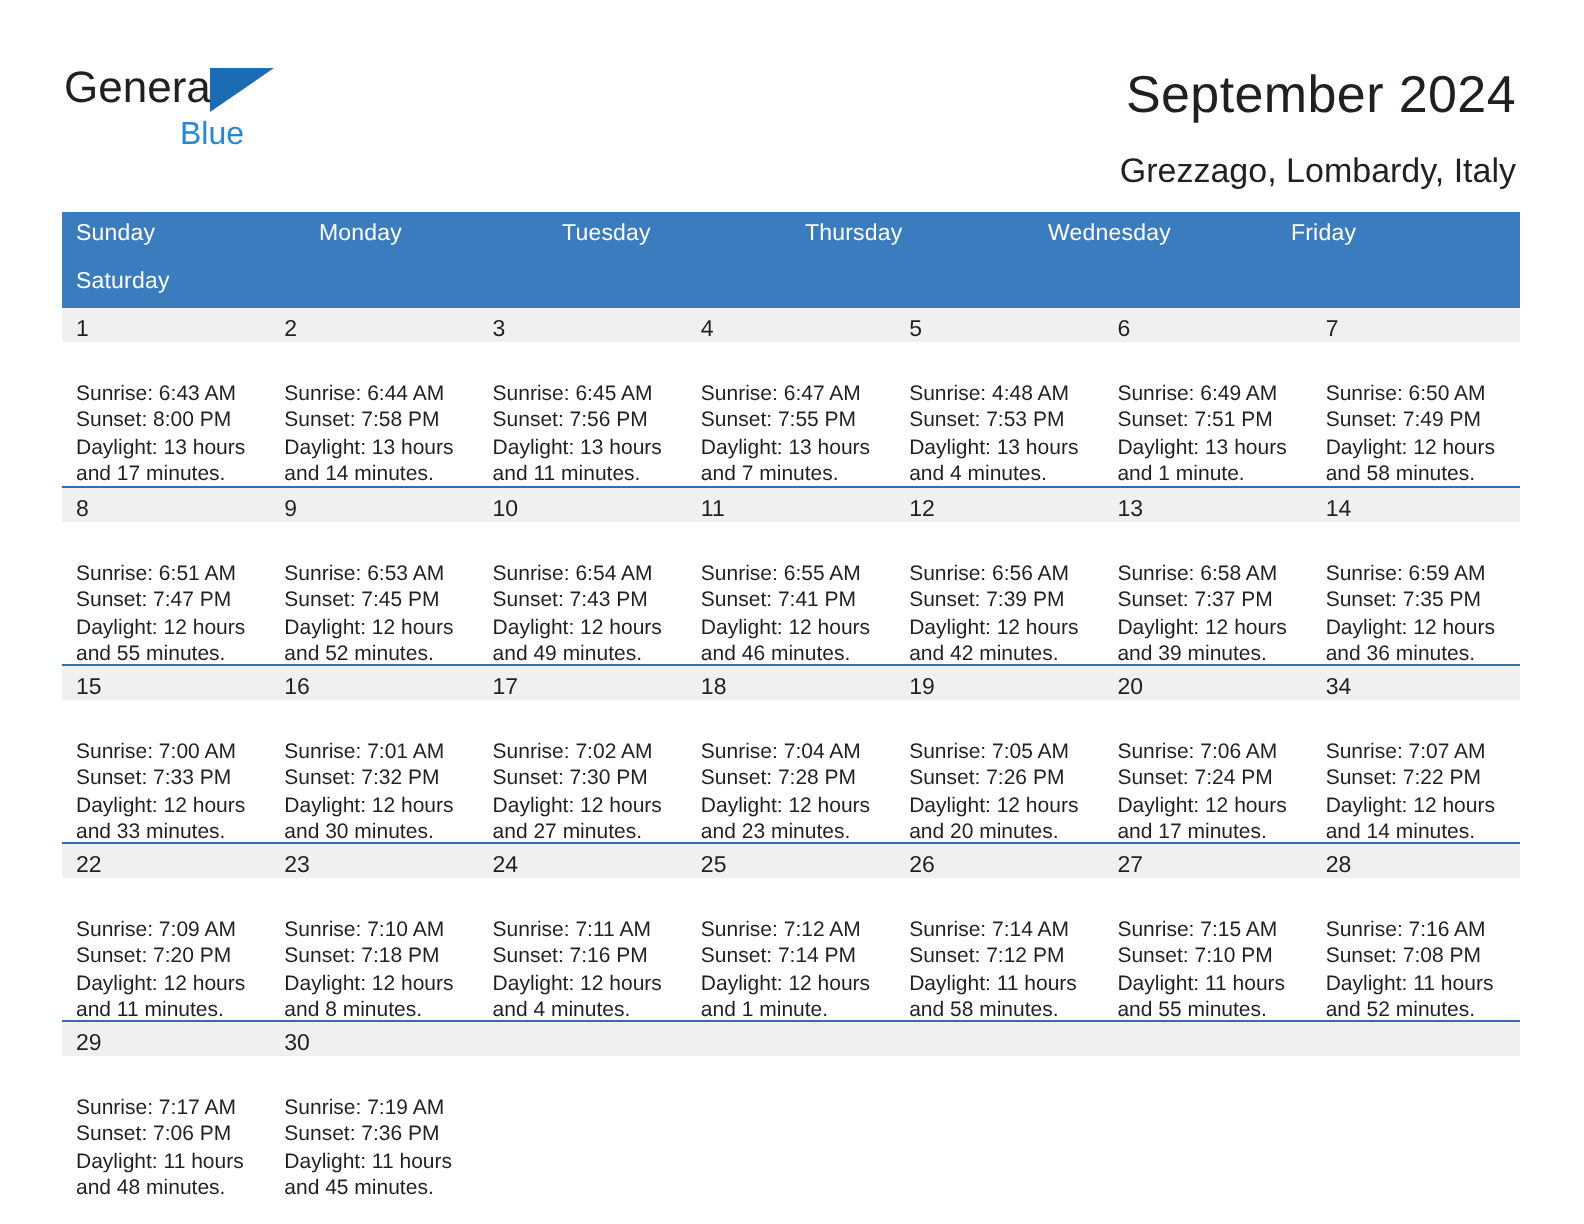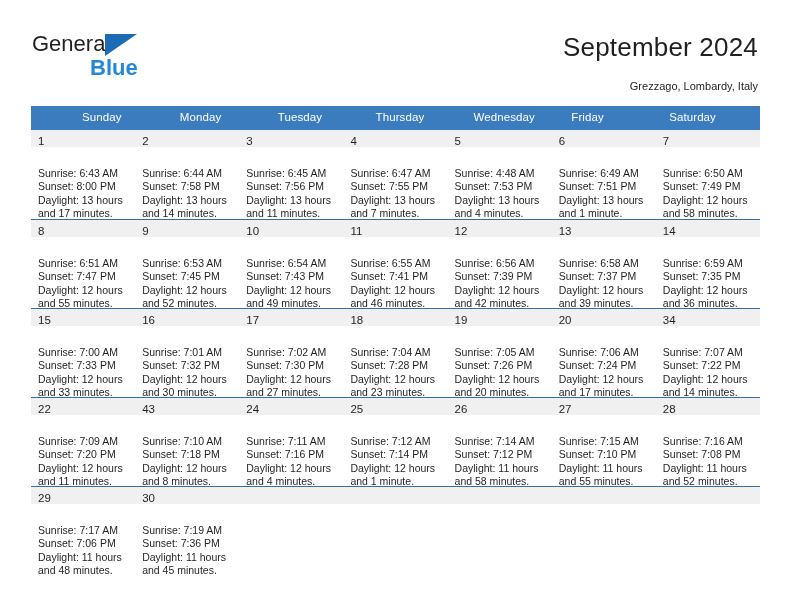--- a/index.html
+++ b/index.html
@@ -53,59 +53,58 @@
     top: 2px;
     width: 0;
     height: 0;
     border-left: 32px solid #1b6cb5;
     border-bottom: 22px solid transparent;
   }
   .logo-line2 {
     position: absolute;
     left: 58px;
     top: 24px;
-    font-size: 22px;
+    font-size: 16px;
     color: #2389d6;
     line-height: 24px;
-    font-weight: 700;
+    font-weight: 400;
   }
   .title {
     position: absolute;
     right: 34px;
     top: 32px;
     font-size: 26px;
     font-weight: 400;
     color: #231f20;
     text-align: left;
     line-height: 30px;
     letter-spacing: 0.2px;
   }
   .subtitle {
     position: absolute;
     right: 34px;
     top: 78px;
-    font-size: 11px;
+    font-size: 17px;
     font-weight: 400;
     color: #231f20;
     text-align: right;
     line-height: 16px;
   }
 
   
   .calendar {
     position: absolute;
     left: 31px;
     top: 106px;
     width: 729px;
   }
   .weekdays {
     display: grid;
-    grid-template-columns: repeat(7, 1fr);
+    grid-template-columns: repeat(6, 1fr);
     background: #3a7cbe;
-    padding-left: 44px;
   }
   .weekday {
     color: #ffffff;
     font-size: 11.5px;
     padding: 5px 0 6px 7px;
     line-height: 13px;
     letter-spacing: 0.1px;
   }
   .week {
     display: grid;
@@ -374,21 +373,21 @@
           <div class="cell">
             <div class="daynum-band"><span class="daynum">22</span></div>
             <div class="details">
               <div>Sunrise: 7:09 AM</div>
               <div>Sunset: 7:20 PM</div>
               <div>Daylight: 12 hours</div>
               <div>and 11 minutes.</div>
             </div>
           </div>
           <div class="cell">
-            <div class="daynum-band"><span class="daynum">43</span></div>
+            <div class="daynum-band"><span class="daynum">23</span></div>
             <div class="details">
               <div>Sunrise: 7:10 AM</div>
               <div>Sunset: 7:18 PM</div>
               <div>Daylight: 12 hours</div>
               <div>and 8 minutes.</div>
             </div>
           </div>
           <div class="cell">
             <div class="daynum-band"><span class="daynum">24</span></div>
             <div class="details">

